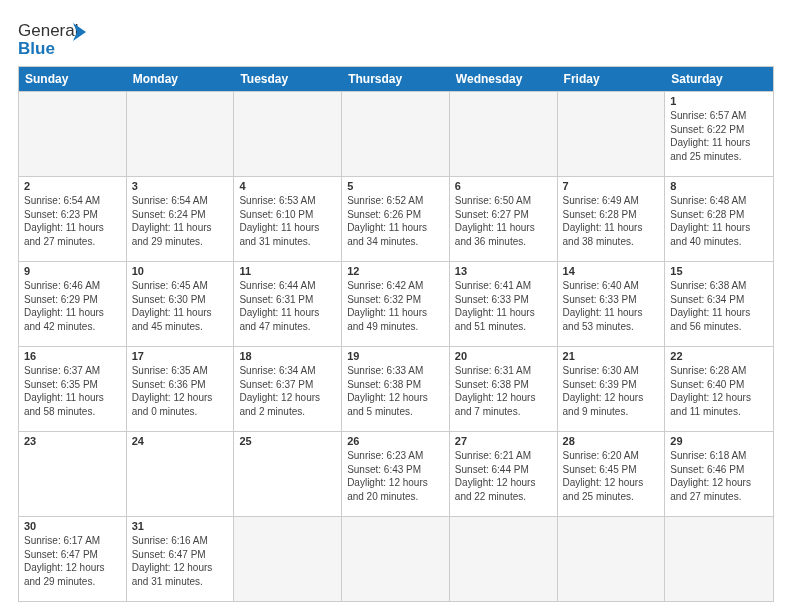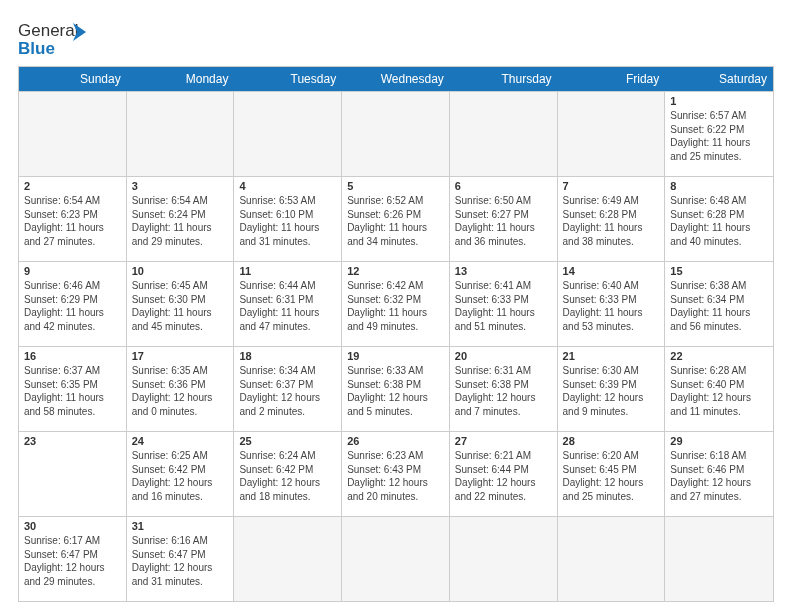--- a/index.html
+++ b/index.html
@@ -47,23 +47,23 @@
       border: 1px solid #ccc;
     }
     .cal-header {
       display: grid;
       grid-template-columns: repeat(7, 1fr);
       background: #1a75bb;
     }
     .cal-header-cell {
       color: #fff;
       font-size: 12px;
-      font-weight: normal;
+      font-weight: bold;
       padding: 5px 6px;
-      text-align: right;
+      text-align: left;
     }
     .cal-body {
       flex: 1;
       display: grid;
       grid-template-rows: repeat(6, 1fr);
     }
     .cal-row {
       display: grid;
       grid-template-columns: repeat(7, 1fr);
       border-top: 1px solid #ccc;
@@ -110,22 +110,22 @@
       <div class="month-year"></div>
       <div class="location"></div>
     </div>
   </div>
 
   <div class="calendar">
     <div class="cal-header">
     <div class="cal-header-cell">Sunday</div>
         <div class="cal-header-cell">Monday</div>
         <div class="cal-header-cell">Tuesday</div>
+        <div class="cal-header-cell">Thursday</div>
         <div class="cal-header-cell">Wednesday</div>
-        <div class="cal-header-cell">Thursday</div>
         <div class="cal-header-cell">Friday</div>
         <div class="cal-header-cell">Saturday</div>
       </div>
     <div class="cal-body">
     <div class="cal-row">
           <div class="cal-cell empty"></div>
           <div class="cal-cell empty"></div>
           <div class="cal-cell empty"></div>
           <div class="cal-cell empty"></div>
           <div class="cal-cell empty"></div>
@@ -268,29 +268,23 @@
 Sunset: 6:40 PM
 Daylight: 12 hours and 11 minutes.</div>
           </div>
         </div>
         <div class="cal-row">
           <div class="cal-cell">
             <div class="day-num">23</div>
           </div>
           <div class="cal-cell">
             <div class="day-num">24</div>
-            <div class="day-info">Sunrise: 6:25 AM
-Sunset: 6:42 PM
-Daylight: 12 hours and 16 minutes.</div>
           </div>
           <div class="cal-cell">
             <div class="day-num">25</div>
-            <div class="day-info">Sunrise: 6:24 AM
-Sunset: 6:42 PM
-Daylight: 12 hours and 18 minutes.</div>
           </div>
           <div class="cal-cell">
             <div class="day-num">26</div>
             <div class="day-info">Sunrise: 6:23 AM
 Sunset: 6:43 PM
 Daylight: 12 hours and 20 minutes.</div>
           </div>
           <div class="cal-cell">
             <div class="day-num">27</div>
             <div class="day-info">Sunrise: 6:21 AM

